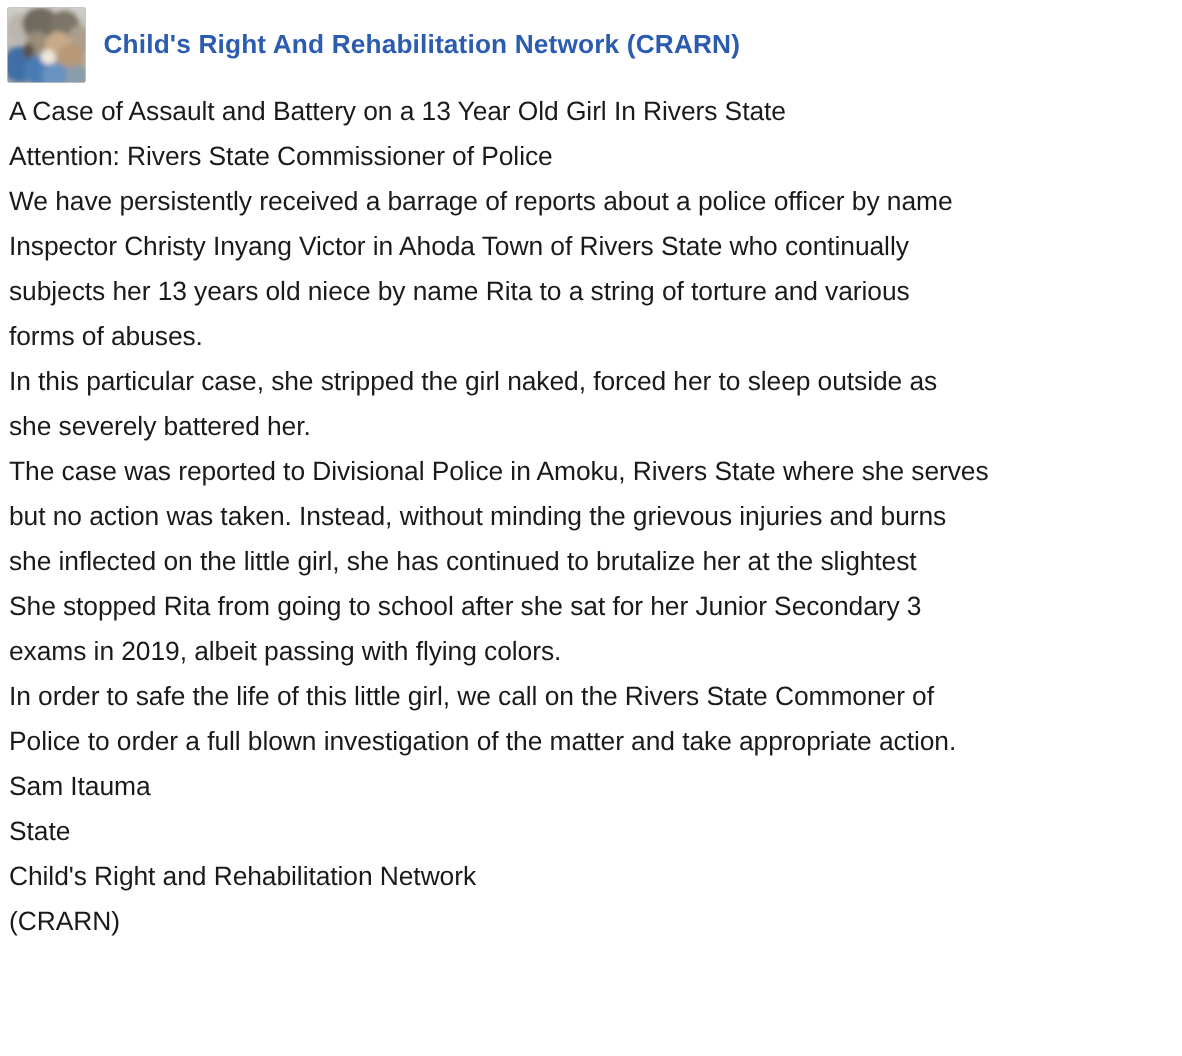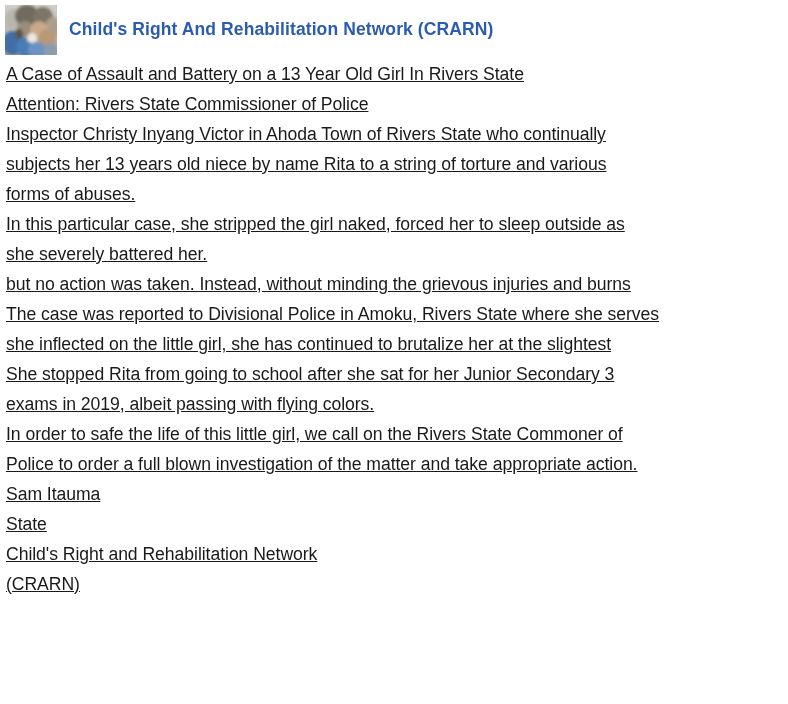--- a/index.html
+++ b/index.html
@@ -58,21 +58,20 @@
     padding: 0 0 0 6px;
     list-style: none;
   }
   .post-line {
     font-size: 17.6px;
     line-height: 30px;
     height: 30px;
     color: #1a1a1a;
     white-space: nowrap;
     letter-spacing: -0.05px;
-    text-decoration: underline;
   }
   .post-body > .post-line:first-child {
     margin-top: 4px;
   }
 </style>
 </head>
 <body>
 
 <div class="page">
 
@@ -107,27 +106,28 @@
         </g>
       </svg>
     </div>
 
     <div class="page-title">Child's Right And Rehabilitation Network (CRARN)</div>
   </div>
 
   <div class="post-body">
     <div class="post-line">A Case of Assault and Battery on a 13 Year Old Girl In Rivers State</div>
     <div class="post-line">Attention: Rivers State Commissioner of Police</div>
+    <div class="post-line">We have persistently received a barrage of reports about a police officer by name</div>
     <div class="post-line">Inspector Christy Inyang Victor in Ahoda Town of Rivers State who continually</div>
     <div class="post-line">subjects her 13 years old niece by name Rita to a string of torture and various</div>
     <div class="post-line">forms of abuses.</div>
     <div class="post-line">In this particular case, she stripped the girl naked, forced her to sleep outside as</div>
     <div class="post-line">she severely battered her.</div>
+    <div class="post-line">The case was reported to Divisional Police in Amoku, Rivers State where she serves</div>
     <div class="post-line">but no action was taken. Instead, without minding the grievous injuries and burns</div>
-    <div class="post-line">The case was reported to Divisional Police in Amoku, Rivers State where she serves</div>
     <div class="post-line">she inflected on the little girl, she has continued to brutalize her at the slightest</div>
     <div class="post-line">She stopped Rita from going to school after she sat for her Junior Secondary 3</div>
     <div class="post-line">exams in 2019, albeit passing with flying colors.</div>
     <div class="post-line">In order to safe the life of this little girl, we call on the Rivers State Commoner of</div>
     <div class="post-line">Police to order a full blown investigation of the matter and take appropriate action.</div>
     <div class="post-line">Sam Itauma</div>
     <div class="post-line">State</div>
     <div class="post-line">Child's Right and Rehabilitation Network</div>
     <div class="post-line">(CRARN)</div>
   </div>

